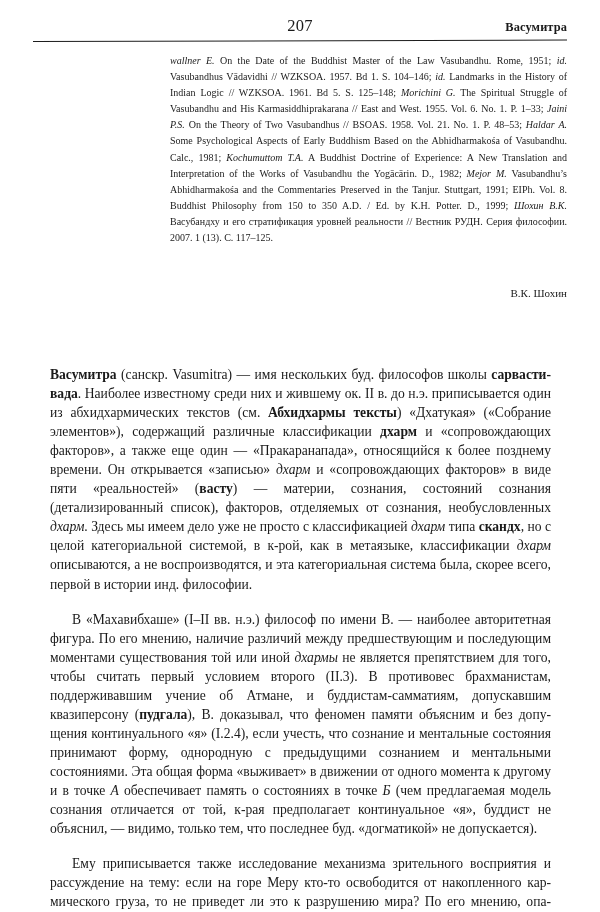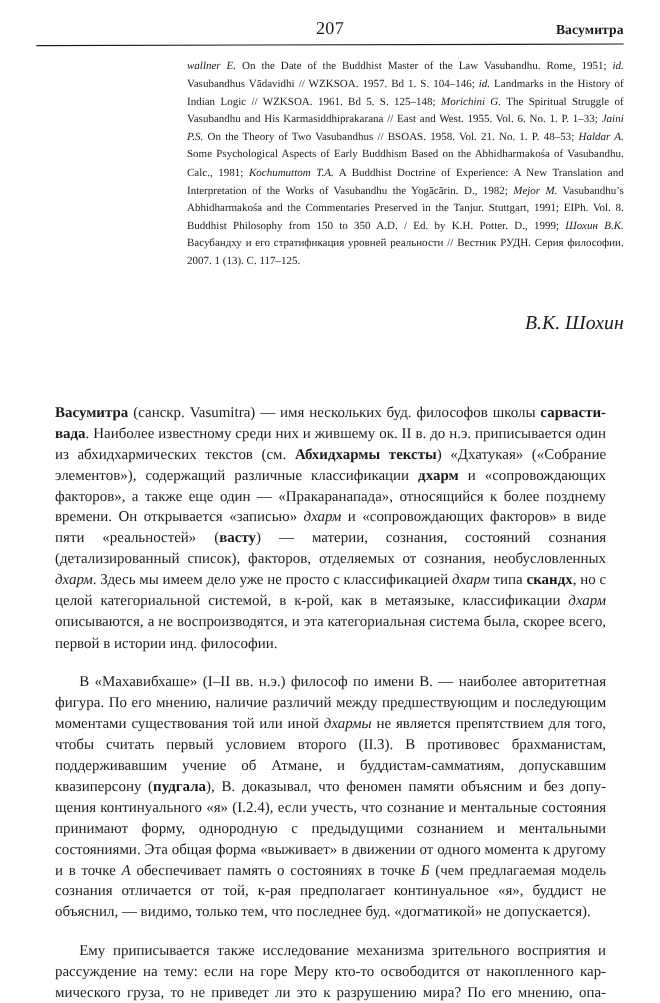--- a/index.html
+++ b/index.html
@@ -76,22 +76,21 @@
     hyphens: manual;
   }
   .biblio p { margin: 0; }
 
   .signature {
     position: absolute;
     left: 170px;
     top: 284px;
     width: 397px;
     text-align: right;
-    font-size: 18px;
-    font-style: italic;
+    font-size: 11px;
     line-height: 18px;
   }
 
   
   .article {
     position: absolute;
     left: 34px;
     top: 349px;
     width: 533px;
     font-size: 13.6px;

